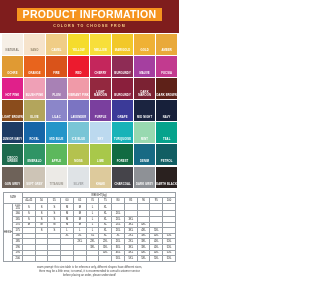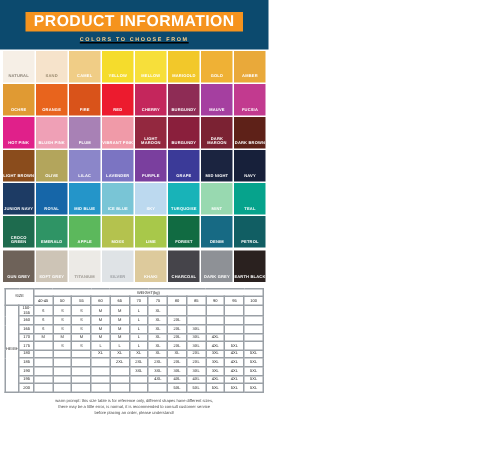--- a/index.html
+++ b/index.html
@@ -6,24 +6,23 @@
   body{
     width:179px;height:300px;
     background:#ffffff;
     font-family:"Liberation Sans", sans-serif;
     overflow:hidden;
   }
   .page{width:179px;height:300px;position:relative;}
 
   
   .header{
-    background:#0c4a6e;
+    background:#7f1d1d;
     padding:4px 0 5px 0;
     text-align:center;
-    text-decoration:underline;
   }
   .header-title{
     color:#ffffff;
     font-size:10.5px;
     font-weight:bold;
     letter-spacing:0.3px;
     line-height:11px;
     background:#f5931e;
     display:inline-block;
     padding:1px 6px;

